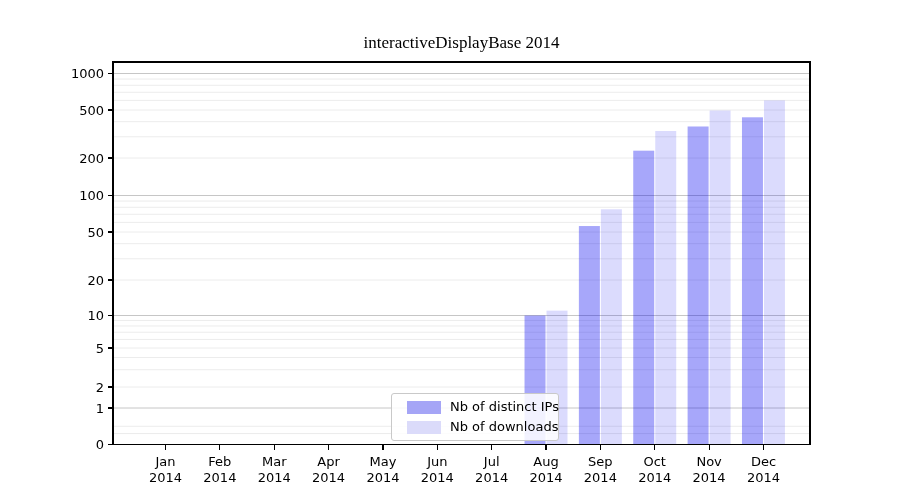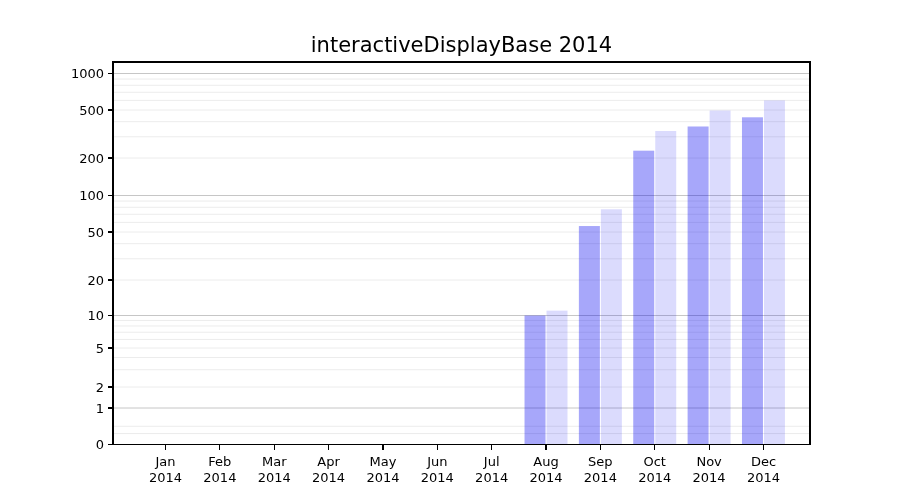--- a/index.html
+++ b/index.html
@@ -10,23 +10,24 @@
     background: #ffffff;
     font-family: "DejaVu Sans", sans-serif;
     overflow: hidden;
   }
   .chart-title {
     position: absolute;
     left: 113px;
     top: 33px;
     width: 697px;
     text-align: center;
-    font-size: 21px;
+    font-size: 17px;
     color: #000;
     white-space: nowrap;
+    font-family: Liberation Serif, serif;
   }
   svg text {
     font-family: "DejaVu Sans", sans-serif;
     fill: #000;
   }
   .legend {
     position: absolute;
     left: 391px;
     top: 393px;
     width: 168px;
@@ -143,13 +144,23 @@
       <text x="546.02" y="466" text-anchor="middle" font-size="13"><tspan x="546.02">Aug</tspan><tspan x="546.02" dy="16">2014</tspan></text>
       <line x1="600.38" x2="600.38" y1="444.5" y2="449.5" stroke="#000" stroke-width="1.2" shape-rendering="crispEdges"></line>
       <text x="600.38" y="466" text-anchor="middle" font-size="13"><tspan x="600.38">Sep</tspan><tspan x="600.38" dy="16">2014</tspan></text>
       <line x1="654.74" x2="654.74" y1="444.5" y2="449.5" stroke="#000" stroke-width="1.2" shape-rendering="crispEdges"></line>
       <text x="654.74" y="466" text-anchor="middle" font-size="13"><tspan x="654.74">Oct</tspan><tspan x="654.74" dy="16">2014</tspan></text>
       <line x1="709.1" x2="709.1" y1="444.5" y2="449.5" stroke="#000" stroke-width="1.2" shape-rendering="crispEdges"></line>
       <text x="709.1" y="466" text-anchor="middle" font-size="13"><tspan x="709.1">Nov</tspan><tspan x="709.1" dy="16">2014</tspan></text>
       <line x1="763.46" x2="763.46" y1="444.5" y2="449.5" stroke="#000" stroke-width="1.2" shape-rendering="crispEdges"></line>
       <text x="763.46" y="466" text-anchor="middle" font-size="13"><tspan x="763.46">Dec</tspan><tspan x="763.46" dy="16">2014</tspan></text>
     </svg>
+  <div class="legend">
+    <div class="legend-row">
+      <span class="legend-swatch" style="background: rgb(165, 165, 246);"></span>
+      <span class="legend-label">Nb of distinct IPs</span>
+    </div>
+    <div class="legend-row">
+      <span class="legend-swatch" style="background: rgb(219, 219, 250);"></span>
+      <span class="legend-label">Nb of downloads</span>
+    </div>
+  </div>
 </div>
 
 </body></html>

